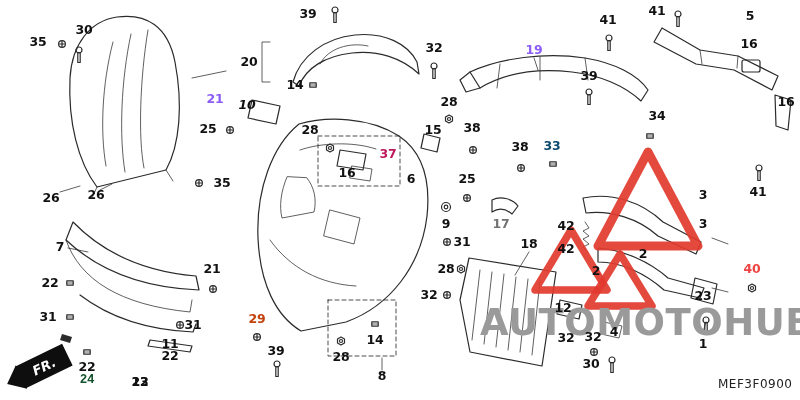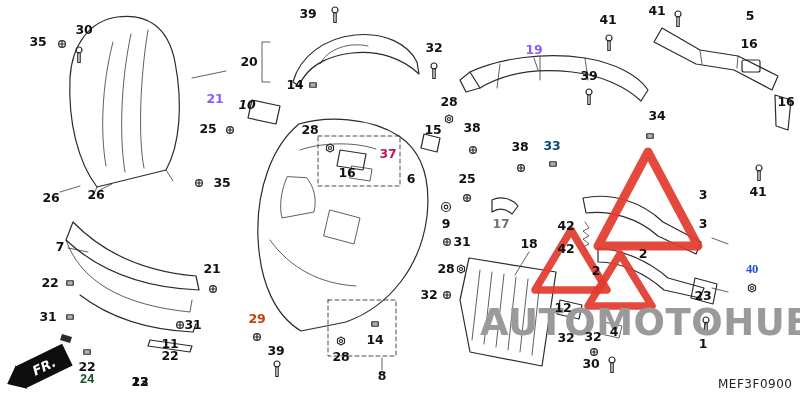--- a/index.html
+++ b/index.html
@@ -240,21 +240,21 @@
       <div class="callout" style="left: 529px; top: 244px; color: rgb(17, 17, 17);">18</div>
       <div class="callout" style="left: 446px; top: 269px; color: rgb(17, 17, 17);">28</div>
       <div class="callout" style="left: 429px; top: 295px; color: rgb(17, 17, 17);">32</div>
       <div class="callout" style="left: 563px; top: 308px; color: rgb(17, 17, 17);">12</div>
       <div class="callout" style="left: 566px; top: 338px; color: rgb(17, 17, 17);">32</div>
       <div class="callout" style="left: 593px; top: 337px; color: rgb(17, 17, 17);">32</div>
       <div class="callout" style="left: 591px; top: 364px; color: rgb(17, 17, 17);">30</div>
       <div class="callout" style="left: 614px; top: 332px; color: rgb(17, 17, 17);">4</div>
       <div class="callout" style="left: 703px; top: 296px; color: rgb(17, 17, 17);">23</div>
       <div class="callout" style="left: 703px; top: 344px; color: rgb(17, 17, 17);">1</div>
-      <div class="callout" style="left: 752px; top: 269px; color: #1d4ed8; font-family: Liberation Serif, serif;">40</div>
+      <div class="callout" style="left: 752px; top: 269px; color: #ef4444;">40</div>
     </div>
 
   <div class="fr-arrow">
     <span>FR.</span>
   </div>
 
   <div class="code">MEF3F0900</div>
 </div>
 
 </body></html>

